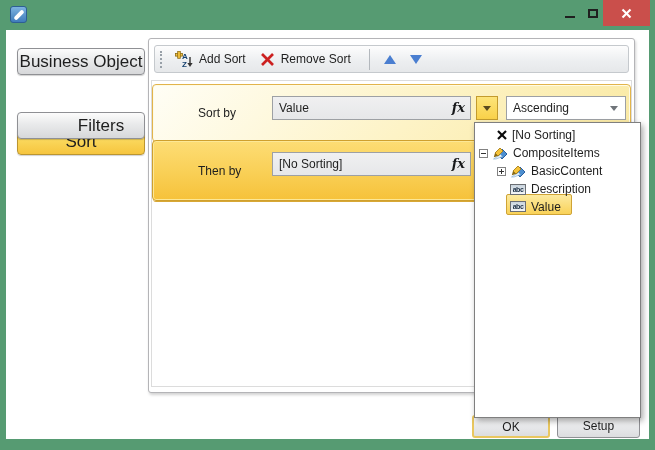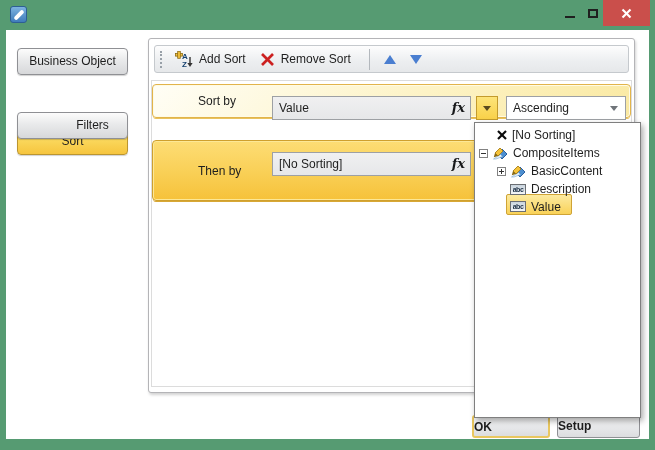--- a/index.html
+++ b/index.html
@@ -17,22 +17,22 @@
                    border-radius:2px; transform:rotate(45deg); }
   .title-text { position:absolute; left:0; right:0; top:7px; text-align:center; font-size:14px; color:#2e3133; }
   .cap-btn { position:absolute; top:0; height:26px; display:flex; align-items:center; justify-content:center; }
   .btn-min { left:559px; width:22px; }
   .btn-min .dash { width:10px; height:2px; background:#1f1f1f; margin-top:8px; }
   .btn-max { left:583px; width:20px; }
   .btn-max .sq { width:10px; height:9px; border:2px solid #1f1f1f; background:transparent; }
   .btn-close { left:603px; width:47px; background:#ca4f4b; }
 
   
-  .side-btn { position:absolute; left:17px; width:111px; height:27px; border-radius:4px; text-align:center;
-              line-height:25px; font-size:12px; color:#1e1e1e; border:1px solid #8f9094;
+  .side-btn { position:absolute; left:17px; width:128px; height:27px; border-radius:4px; text-align:center;
+              line-height:25px; font-size:17px; color:#1e1e1e; border:1px solid #8f9094;
               background:linear-gradient(#fcfcfc,#e9eaeb 45%,#d7d8da); box-shadow:0 1px 1px rgba(0,0,0,.18); }
   .side-btn.active { border:1px solid #bb9530; background:linear-gradient(#fee27a,#fad75b 45%,#f6c53e);margin-top:48px; }
   .sb-0 { top:48px; } .sb-1 { top:80px; } .sb-2 { top:112px;padding-left:40px; }
 
   
   .panel { position:absolute; left:148px; top:38px; width:487px; height:355px; background:#fff;
            border:1px solid #b4b4b7; border-radius:3px; box-shadow:1px 2px 3px rgba(0,0,0,.18); }
   .rows-container { position:absolute; left:151px; top:80px; width:481px; height:307px; border:1px solid #dcdcdc; background:#fff; }
 
   
@@ -41,21 +41,21 @@
              display:flex; align-items:center; padding-left:5px; }
   .grip { width:3px; height:17px; border-left:2px dotted #98a0a8; margin-right:7px; }
   .tool-btn { display:flex; align-items:center; gap:6px; padding:3px 9px 3px 5px; border-radius:2px; font-size:12px; }
   .tool-sep { width:1px; height:21px; background:#b3b8bd; margin:0 7px 0 9px; }
   .arrow-btn { width:26px; height:20px; display:flex; align-items:center; justify-content:center; }
   .tri-up { width:0; height:0; border-left:6px solid transparent; border-right:6px solid transparent; border-bottom:9px solid #4a7ed0; }
   .tri-down { width:0; height:0; border-left:6px solid transparent; border-right:6px solid transparent; border-top:9px solid #4a7ed0; }
 
   
   .sort-row { position:absolute; left:152px; width:479px; border-radius:4px; }
-  .row-1 { top:84px; height:34px; border:1px solid #e2b44b;
+  .row-1 { top:84px; height:58px; border:1px solid #e2b44b;
            background:linear-gradient(135deg,#fffef6 0%,#fdf3c6 55%,#fae9a2 100%);
            box-shadow:inset 0 0 0 1px #fffbe4, 0 2px 0 -1px #e8c25e; }
   .row-2 { top:140px; height:61px; border:1px solid #cfa02e;
            background:linear-gradient(#fddd75,#f9cf55 55%,#f6c23a);
            box-shadow:inset 0 0 0 1px #fde896, 0 2px 0 -1px #d8a835; }
   .row-label { position:absolute; left:45px; top:0; height:100%; display:flex; align-items:center; font-size:12px; color:#1e1e1e; }
   .fx-field { position:absolute; left:119px; top:11px; width:199px; height:24px; border:1px solid #9da0a4;
               background:linear-gradient(#f0f0f1,#e6e7e9); display:flex; align-items:center; }
   .fx-field .val { padding-left:6px; font-size:12px; }
   .fx-glyph { position:absolute; right:5px; top:3px; font-family:"DejaVu Serif", serif; font-style:italic;
@@ -79,22 +79,22 @@
   .expander.plus::after { content:""; position:absolute; left:3px; top:1px; width:1px; height:5px; background:#333; }
   .abc-badge { width:16px; height:11px; border:1px solid #6b6e73; background:linear-gradient(#c9d4de,#f4f6f8);
                font-size:7px; font-weight:bold; color:#1c2f45; text-align:center; line-height:9px;
                letter-spacing:-0.5px; flex:none; }
   .sel-highlight { position:absolute; left:31px; top:71px; width:66px; height:21px; border:1px solid #cfa335;
                    border-radius:2px; background:linear-gradient(#fceaa0,#f9d258); }
   .tree-label { margin-left:5px; white-space:nowrap; position:relative; }
   .sp { flex:none; }
 
   
-  .footer-btn { position:absolute; top:415px; height:23px; border-radius:3px; text-align:left; font-size:12px;
-                line-height:20px; background:linear-gradient(#fefefe,#e7e8ea 55%,#dcdddf); z-index:10;font-weight:bold; }
+  .footer-btn { position:absolute; top:415px; height:23px; border-radius:3px; text-align:center; font-size:12px;
+                line-height:20px; background:linear-gradient(#fefefe,#e7e8ea 55%,#dcdddf); z-index:10; }
   .btn-ok { left:472px; width:78px; border:2px solid #e9c75f; }
   .btn-cancel { left:557px; width:83px; border:1px solid #8f9094; line-height:21px; }
 
   svg { display:block; }
 </style>
 </head>
 <body>
 
 <div class="window">
   <div class="content"></div>

